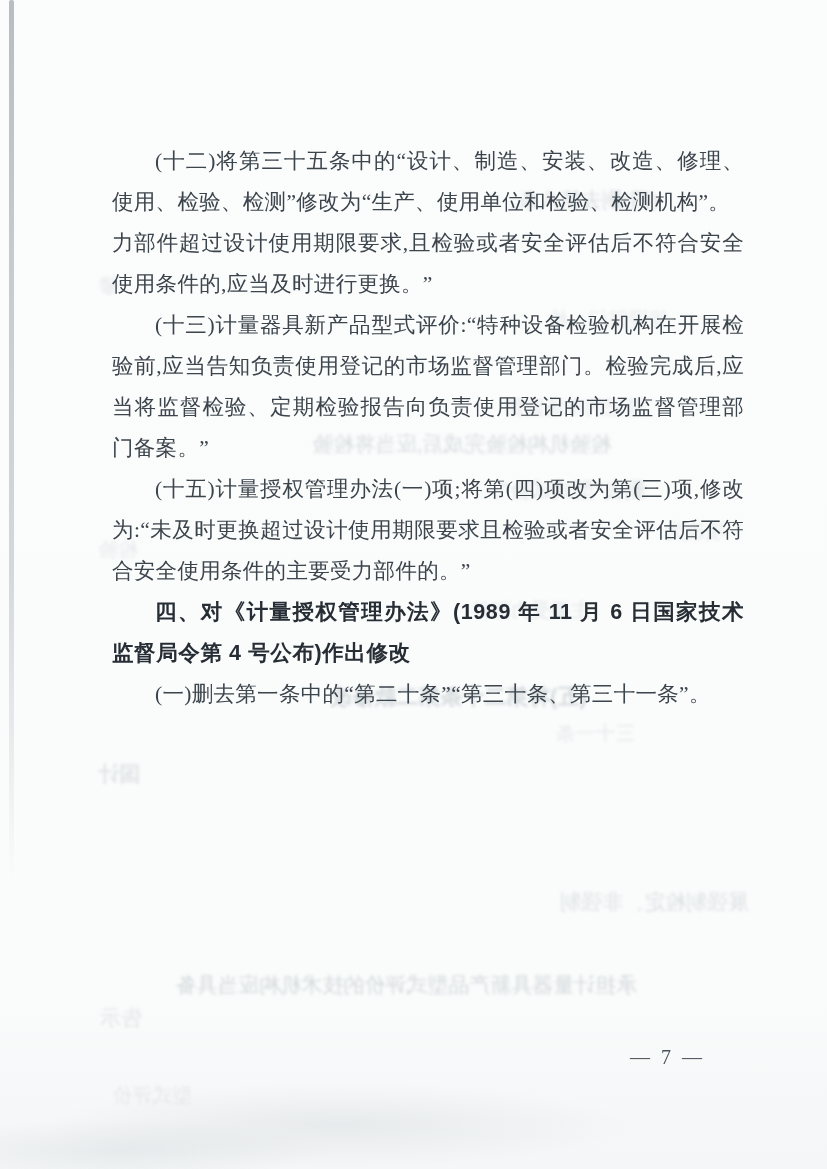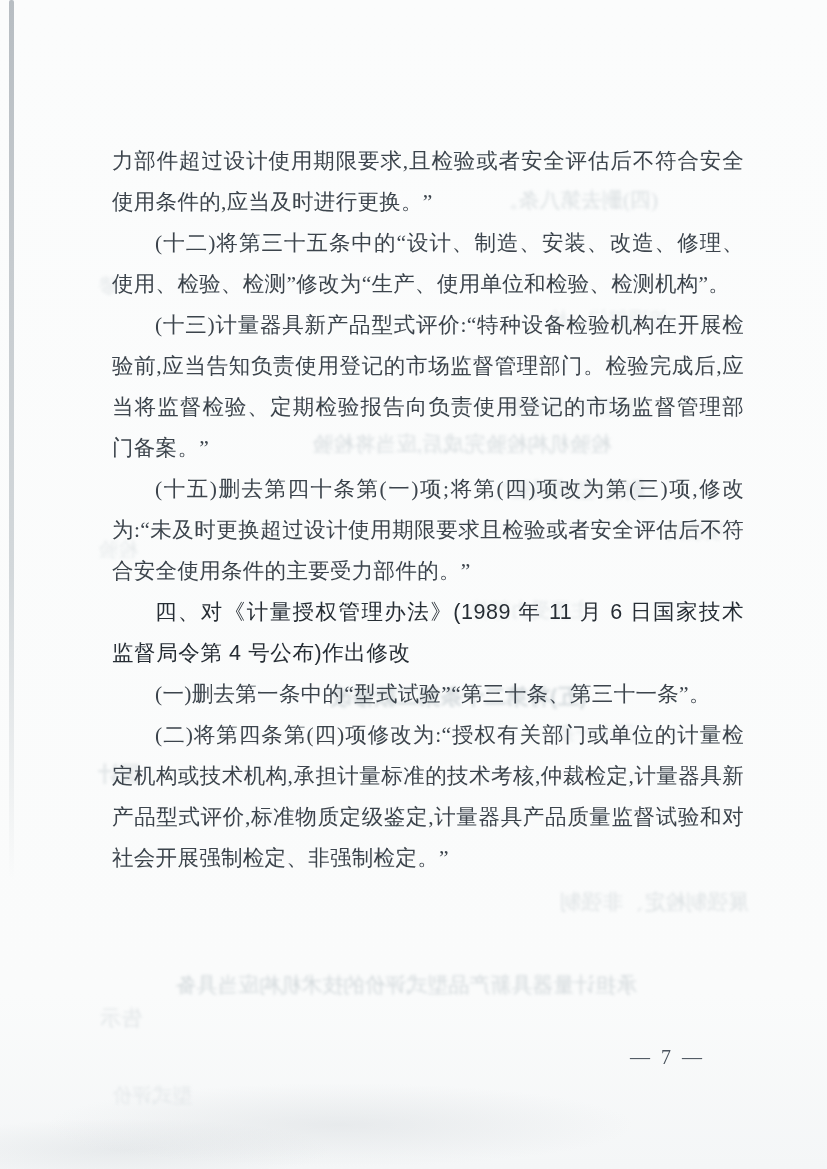--- a/index.html
+++ b/index.html
@@ -32,21 +32,21 @@
     font-size:21.5px;line-height:41px;letter-spacing:0.3px;
     color:var(--ink);
   }
   .para{
     margin:0;text-indent:2em;text-align:justify;
     word-break:break-all;
   }
   .para.body-flush{text-indent:0;}
   .para.heading{
     font-family:"Liberation Sans","DejaVu Sans",sans-serif;
-    font-weight:400;color:var(--head);letter-spacing:0.6px;
+    font-weight:700;color:var(--head);letter-spacing:0.6px;
   }
   .page-number{
     position:absolute;left:630px;top:1046px;
     font-size:20px;letter-spacing:3px;color:#49525c;
     font-family:"Liberation Serif","DejaVu Serif",serif;
   }
   .ghost-layer{position:absolute;left:0;top:0;width:827px;height:1169px;pointer-events:none;}
   .ghost{
     position:absolute;white-space:nowrap;
     transform:scaleX(-1);
@@ -75,24 +75,23 @@
       <div class="ghost" style="left: 330px; top: 682px; font-size: 22px; opacity: 0.42; font-weight: 700; font-family: &quot;Liberation Sans&quot;, &quot;DejaVu Sans&quot;, sans-serif;">(五)将第二十条第二款修改</div>
       <div class="ghost" style="left: 555px; top: 720px; font-size: 20px; opacity: 0.22;">三十一条</div>
       <div class="ghost" style="left: 98px; top: 760px; font-size: 21px; opacity: 0.3; font-weight: 700; font-family: &quot;Liberation Sans&quot;, &quot;DejaVu Sans&quot;, sans-serif;">国计</div>
       <div class="ghost" style="left: 560px; top: 888px; font-size: 21px; opacity: 0.35;">展强制检定、非强制</div>
       <div class="ghost" style="left: 175px; top: 971px; font-size: 21px; opacity: 0.45;">承担计量器具新产品型式评价的技术机构应当具备</div>
       <div class="ghost" style="left: 100px; top: 1004px; font-size: 21px; opacity: 0.3;">告示</div>
       <div class="ghost" style="left: 112px; top: 1082px; font-size: 20px; opacity: 0.22;">型式评价</div>
     </div>
 
   <div class="doc">
+      <p class="para body">(十二)将第三十五条中的“设计、制造、安装、改造、修理、使用、检验、检测”修改为“生产、使用单位和检验、检测机构”。</p>
       <p class="para body-flush">力部件超过设计使用期限要求,且检验或者安全评估后不符合安全使用条件的,应当及时进行更换。”</p>
-      <p class="para body">(十二)将第三十五条中的“设计、制造、安装、改造、修理、使用、检验、检测”修改为“生产、使用单位和检验、检测机构”。</p>
       <p class="para body">(十三)计量器具新产品型式评价:“特种设备检验机构在开展检验前,应当告知负责使用登记的市场监督管理部门。检验完成后,应当将监督检验、定期检验报告向负责使用登记的市场监督管理部门备案。”</p>
-      <p class="para body">(十五)删去第四十条第(一)项;将第(四)项改为第(三)项,修改为:“未及时更换超过设计使用期限要求且检验或者安全评估后不符合安全使用条件的主要受力部件的。”</p>
+      <p class="para body">(十五)计量授权管理办法(一)项;将第(四)项改为第(三)项,修改为:“未及时更换超过设计使用期限要求且检验或者安全评估后不符合安全使用条件的主要受力部件的。”</p>
       <p class="para heading">四、对《计量授权管理办法》(1989 年 11 月 6 日国家技术监督局令第 4 号公布)作出修改</p>
-      <p class="para body">(一)删去第一条中的“型式试验”“第三十条、第三十一条”。</p>
-      <p class="para body">(二)将第四条第(四)项修改为:“授权有关部门或单位的计量检定机构或技术机构,承担计量标准的技术考核,仲裁检定,计量器具新产品型式评价,标准物质定级鉴定,计量器具产品质量监督试验和对社会开展强制检定、非强制检定。”</p>
+      <p class="para body">(一)删去第一条中的“第二十条”“第三十条、第三十一条”。</p>
     </div>
 
   <div class="page-number">— 7 —</div>
 
 </div>
 
 </body></html>

